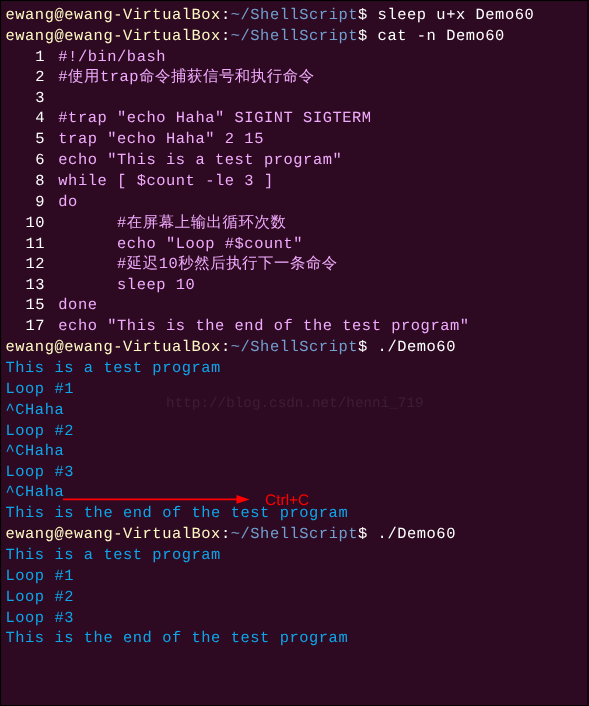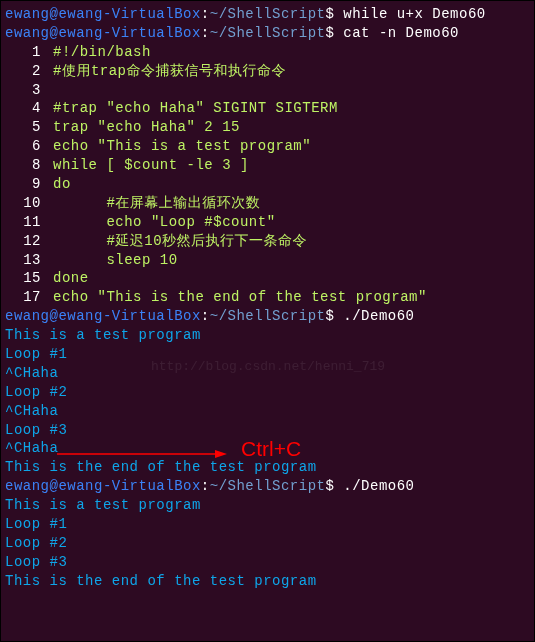--- a/index.html
+++ b/index.html
@@ -17,69 +17,69 @@
       height: 642px;
       padding: 4px;
       position: relative;
       overflow: hidden;
       border: 1px solid #000;
     }
     .line {
       white-space: pre;
       letter-spacing: 0.5px;
     }
-    .prompt-user { color: #3b82f6; }
+    .prompt-user { color: #fef9c3; }
     .prompt-path { color: #729fcf; margin-top: 20px; }
     .prompt-sep { color: #ffffff; }
     .cmd { color: #ffffff; }
     .output { color: #0ea5e9; }
     .lineno {
       display: inline-block;
       width: 48px;
       text-align: right;
       padding-right: 12px;
       color: #ffffff;
     }
-    .code { color: #bef264; margin-top: 44px; }
+    .code { color: #f0abfc; margin-top: 44px; }
     .watermark {
       position: absolute;
       color: rgba(255,255,255,0.08);
       font-size: 13px;
       pointer-events: none;
       z-index: 1;
       margin-left: 40px;
     }
     .annotation-arrow {
       position: absolute;
       left: 56px;
       top: 447px;
       width: 170px;
       height: 14px;
       z-index: 5;
     }
     .annotation-label {
       position: absolute;
       left: 240px;
-      top: 434px;
+      top: 444px;
       color: #ff0000;
       font-family: sans-serif;
-      font-size: 21px;
+      font-size: 14px;
       z-index: 5;
     }
     .content {
       position: relative;
       z-index: 2;
     }
   </style>
 </head>
 <body>
 
 <div class="content">
 
-  <div class="line"><span class="prompt-user">ewang@ewang-VirtualBox</span><span class="prompt-sep">:</span><span class="prompt-path">~/ShellScript</span><span class="prompt-sep">$</span> <span class="cmd">while u+x Demo60</span></div>
+  <div class="line"><span class="prompt-user">ewang@ewang-VirtualBox</span><span class="prompt-sep">:</span><span class="prompt-path">~/ShellScript</span><span class="prompt-sep">$</span> <span class="cmd">sleep u+x Demo60</span></div>
 
   <div class="line"><span class="prompt-user">ewang@ewang-VirtualBox</span><span class="prompt-sep">:</span><span class="prompt-path">~/ShellScript</span><span class="prompt-sep">$</span> <span class="cmd">cat -n Demo60</span></div>
 
   <div class="line"><span class="lineno">1</span><span class="code">#!/bin/bash</span></div>
   <div class="line"><span class="lineno">2</span><span class="code">#使用trap命令捕获信号和执行命令</span></div>
   <div class="line"><span class="lineno">3</span><span class="code"></span></div>
   <div class="line"><span class="lineno">4</span><span class="code">#trap "echo Haha" SIGINT SIGTERM</span></div>
   <div class="line"><span class="lineno">5</span><span class="code">trap "echo Haha" 2 15</span></div>
   <div class="line"><span class="lineno">6</span><span class="code">echo "This is a test program"</span></div>
   <div class="line"><span class="lineno">8</span><span class="code">while [ $count -le 3 ]</span></div>

